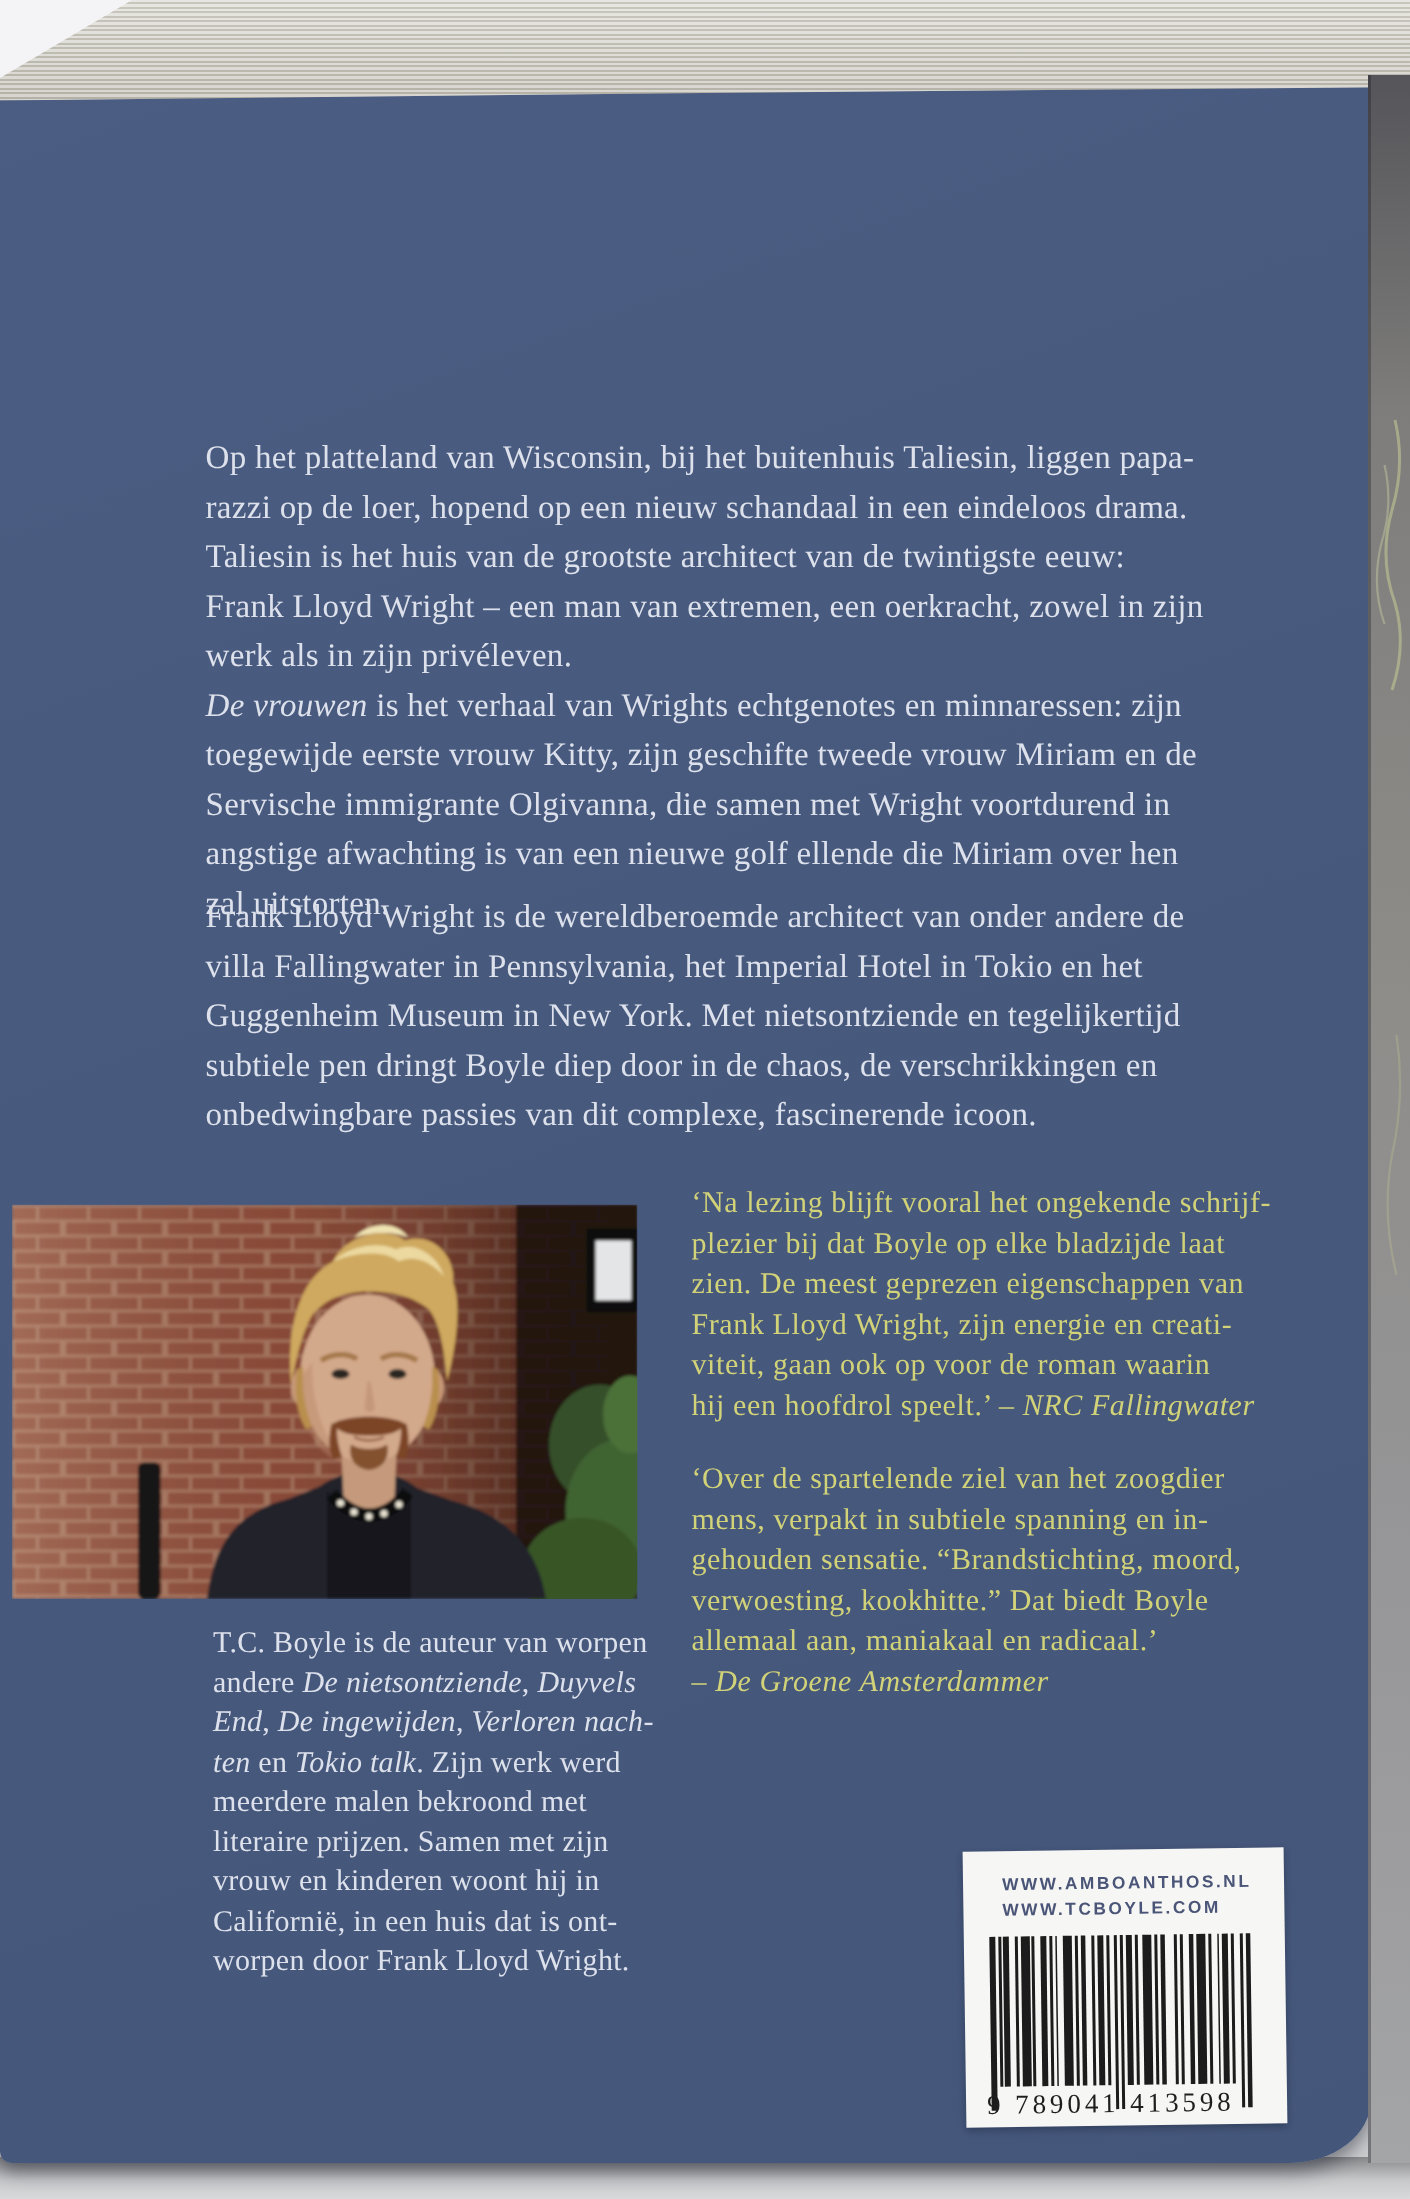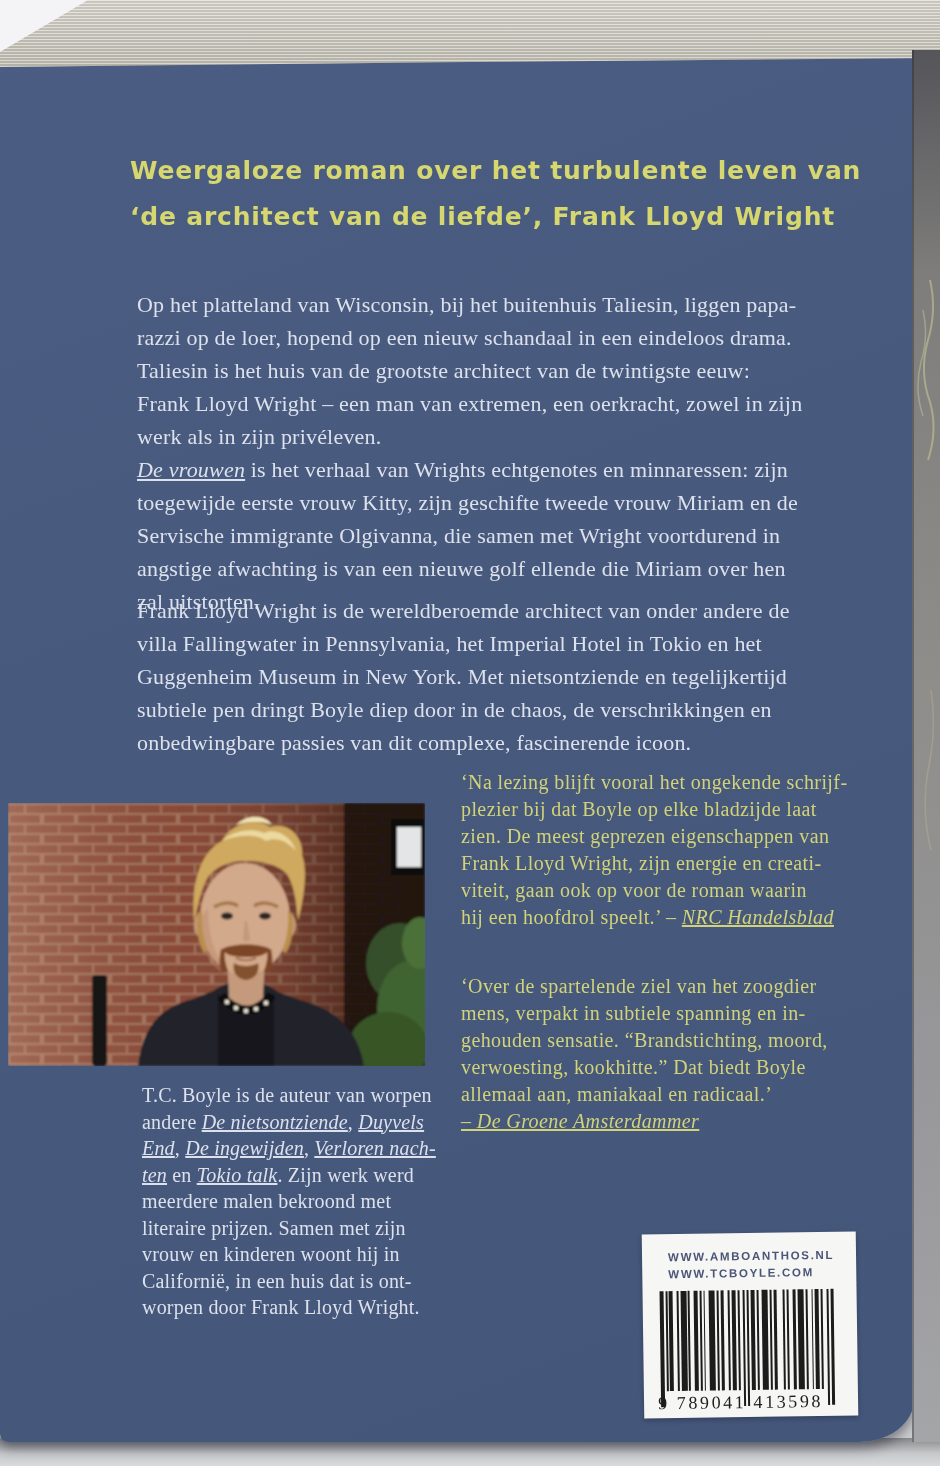--- a/index.html
+++ b/index.html
@@ -34,27 +34,27 @@
   .synopsis{position:absolute;left:137px;margin:0;font-size:22px;line-height:33px;
     letter-spacing:.2px;color:var(--body_text,#dde1ec);white-space:pre;}
   .s1{top:288px;}
   .s2{top:594px;}
 
   .photo{position:absolute;left:8px;top:803px;width:417px;height:263px;overflow:hidden;}
   .photo svg{display:block;}
 
   .quote{position:absolute;left:461px;margin:0;font-size:20px;line-height:27px;
     letter-spacing:.4px;color:var(--quote_yellow,#d2d379);white-space:pre;}
-  .q1{top:769px;}
+  .q1{top:789px;}
   .q2{top:973px;}
 
   .bio{position:absolute;left:142px;top:1082px;margin:0;font-size:20px;
     line-height:26.5px;letter-spacing:.2px;color:var(--body_text,#dde1ec);white-space:pre;}
 
-  .italic{font-style:italic;text-decoration:underline;}
+  .italic{font-style:italic;}
 
   .barcode-box{position:absolute;left:643px;top:1233px;width:214px;height:184px;
     background:#f6f6f4;transform:rotate(-0.8deg);box-shadow:0 2px 5px rgba(10,15,30,.3);}
   .site{margin:0 0 0 26px;font-family:"Liberation Sans",sans-serif;font-weight:bold;
     font-size:11.5px;line-height:17px;letter-spacing:1.7px;color:var(--site_text,#4a5577);}
   .site.first{padding-top:15px;}
   .bars{position:relative;margin:8px 0 0 17px;width:182px;height:118px;
     display:flex;align-items:flex-start;}
   .bars .bar{background:#1c1c1c;}
   .isbn{margin:-16px 0 0 14px;font-family:"Liberation Serif",serif;font-size:18px;
@@ -62,24 +62,20 @@
 </style>
 </head>
 <body>
 
 <div class="scene">
 
   <div class="bottom-band"></div>
 
   <div class="cover">
 
-    <h1 class="tagline">
-      <span class="tl">Weergaloze roman over het turbulente leven van</span>
-      <span class="tl">‘de architect van de liefde’, Frank Lloyd Wright</span>
-    </h1>
 
     <p class="synopsis s1"><span>Op het platteland van Wisconsin, bij het buitenhuis Taliesin, liggen papa-
 razzi op de loer, hopend op een nieuw schandaal in een eindeloos drama.
 Taliesin is het huis van de grootste architect van de twintigste eeuw:
 Frank Lloyd Wright – een man van extremen, een oerkracht, zowel in zijn
 werk als in zijn privéleven.
 </span><span class="italic">De vrouwen</span><span> is het verhaal van Wrights echtgenotes en minnaressen: zijn
 toegewijde eerste vrouw Kitty, zijn geschifte tweede vrouw Miriam en de
 Servische immigrante Olgivanna, die samen met Wright voortdurend in
 angstige afwachting is van een nieuwe golf ellende die Miriam over hen
@@ -156,21 +152,21 @@
           </g>
         </g>
       </svg>
     </div>
 
     <div class="quote q1"><span>‘Na lezing blijft vooral het ongekende schrijf-
 plezier bij dat Boyle op elke bladzijde laat
 zien. De meest geprezen eigenschappen van
 Frank Lloyd Wright, zijn energie en creati-
 viteit, gaan ook op voor de roman waarin
-hij een hoofdrol speelt.’ – </span><span class="italic">NRC Handelsblad</span></div>
+hij een hoofdrol speelt.’ – </span><span class="italic">NRC Fallingwater</span></div>
     <div class="quote q2"><span>‘Over de spartelende ziel van het zoogdier
 mens, verpakt in subtiele spanning en in-
 gehouden sensatie. “Brandstichting, moord,
 verwoesting, kookhitte.” Dat biedt Boyle
 allemaal aan, maniakaal en radicaal.’
 </span><span class="italic">– De Groene Amsterdammer</span></div>
 
     <p class="bio"><span>T.C. Boyle is de auteur van worpen
 andere </span><span class="italic">De nietsontziende</span><span>, </span><span class="italic">Duyvels
 End</span><span>, </span><span class="italic">De ingewijden</span><span>, </span><span class="italic">Verloren nach-

